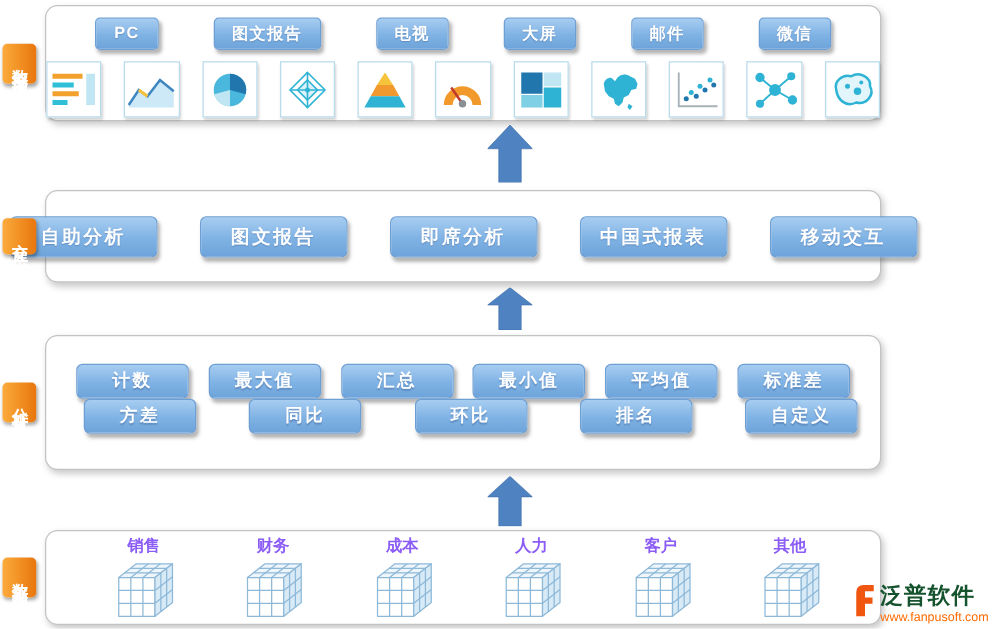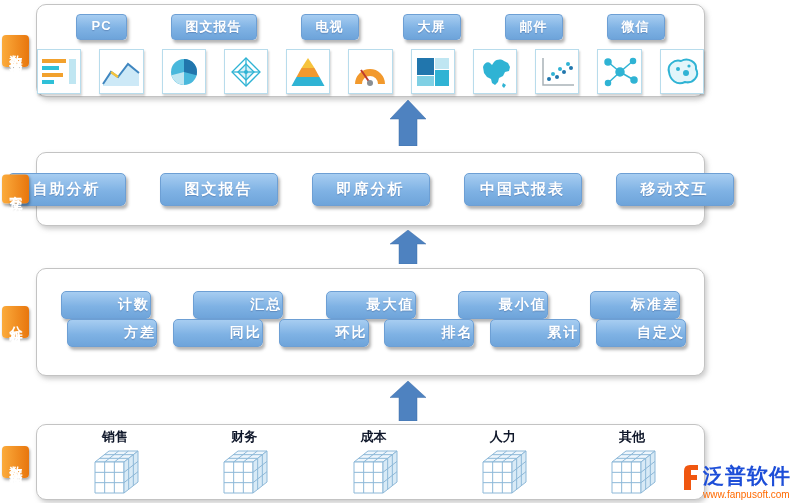--- a/index.html
+++ b/index.html
@@ -28,30 +28,30 @@
   .tiles{display:flex;justify-content:center;gap:18px;margin-top:9px;}
   .tile{width:47px;height:45px;background:#fff;border:1px solid #b8dcec;
     box-shadow:1px 2px 2px rgba(0,0,0,.18);display:flex;align-items:center;justify-content:center;}
 
   .inter{display:flex;justify-content:center;gap:34px;align-items:center;height:100%;}
   .inter .pill{font-size:15px;padding:6px 0;min-width:118px;letter-spacing:2px;}
 
   .arow{display:flex;justify-content:space-between;padding:0 24px;}
   .arow1{margin-top:22px;}
   .arow2{margin-top:0;padding:0 18px 0 30px;}
-  .arow .pill{font-size:14px;padding:4px 0;min-width:90px;letter-spacing:2px;text-align:right;}
+  .arow .pill{font-size:14px;padding:4px 0;min-width:90px;letter-spacing:2px;}
 
   .cubes{display:flex;justify-content:space-between;padding:3px 42px 0 48px;}
   .cube-col{display:flex;flex-direction:column;align-items:center;width:60px;}
-  .cube-label{font-size:13px;font-weight:bold;color:#0f172a;margin-bottom:1px;}
+  .cube-label{font-size:13px;font-weight:bold;color:#8b5cf6;margin-bottom:1px;}
 
   .arrow{position:absolute;left:390px;z-index:2;}
 
   .logo{position:absolute;right:8px;bottom:3px;display:flex;align-items:flex-start;gap:4px;z-index:9;}
-  .logo-name{font-size:21px;font-weight:bold;color:#1d4ed8;letter-spacing:1px;line-height:1.1;}
+  .logo-name{font-size:18px;font-weight:bold;color:#14532d;letter-spacing:1px;line-height:1.1;}
   .logo-url{font-size:10px;color:#ff6a00;margin-top:2px;}
 </style>
 </head>
 <body>
 
 <div id="stage">
 
   <svg width="0" height="0" style="position:absolute" aria-hidden="true">
     <defs>
       <symbol id="cube" viewBox="0 0 54 50">
@@ -207,31 +207,31 @@
   </div>
 
   <svg class="arrow" style="top:230px" width="36" height="34" viewBox="0 0 36 46" preserveAspectRatio="none">
     <polygon points="18,0 36,19 27,19 27,46 9,46 9,19 0,19" fill="#4e82c0" stroke="#3a6aa6" stroke-width="0.5"></polygon>
   </svg>
 
   <div class="row" style="top:268px;height:108px">
     <div class="box">
       <div class="arow arow1">
         <div class="pill">计数</div>
+        <div class="pill">最大值</div>
         <div class="pill">汇总</div>
-        <div class="pill">最大值</div>
         <div class="pill">最小值</div>
+        <div class="pill">平均值</div>
         <div class="pill">标准差</div>
       </div>
       <div class="arow arow2">
         <div class="pill">方差</div>
         <div class="pill">同比</div>
         <div class="pill">环比</div>
         <div class="pill">排名</div>
-        <div class="pill">累计</div>
         <div class="pill">自定义</div>
       </div>
     </div>
     <div class="tab">分析计算</div>
   </div>
 
   <svg class="arrow" style="top:381px" width="36" height="40" viewBox="0 0 36 46" preserveAspectRatio="none">
     <polygon points="18,0 36,19 27,19 27,46 9,46 9,19 0,19" fill="#4e82c0" stroke="#3a6aa6" stroke-width="0.5"></polygon>
   </svg>
 
@@ -251,20 +251,26 @@
             </svg>
         </div>
         <div class="cube-col">
           <div class="cube-label">成本</div>
           <svg width="54" height="50">
               <use href="#cube"></use>
             </svg>
         </div>
         <div class="cube-col">
           <div class="cube-label">人力</div>
+          <svg width="54" height="50">
+              <use href="#cube"></use>
+            </svg>
+        </div>
+        <div class="cube-col">
+          <div class="cube-label">客户</div>
           <svg width="54" height="50">
               <use href="#cube"></use>
             </svg>
         </div>
         <div class="cube-col">
           <div class="cube-label">其他</div>
           <svg width="54" height="50">
               <use href="#cube"></use>
             </svg>
         </div>

